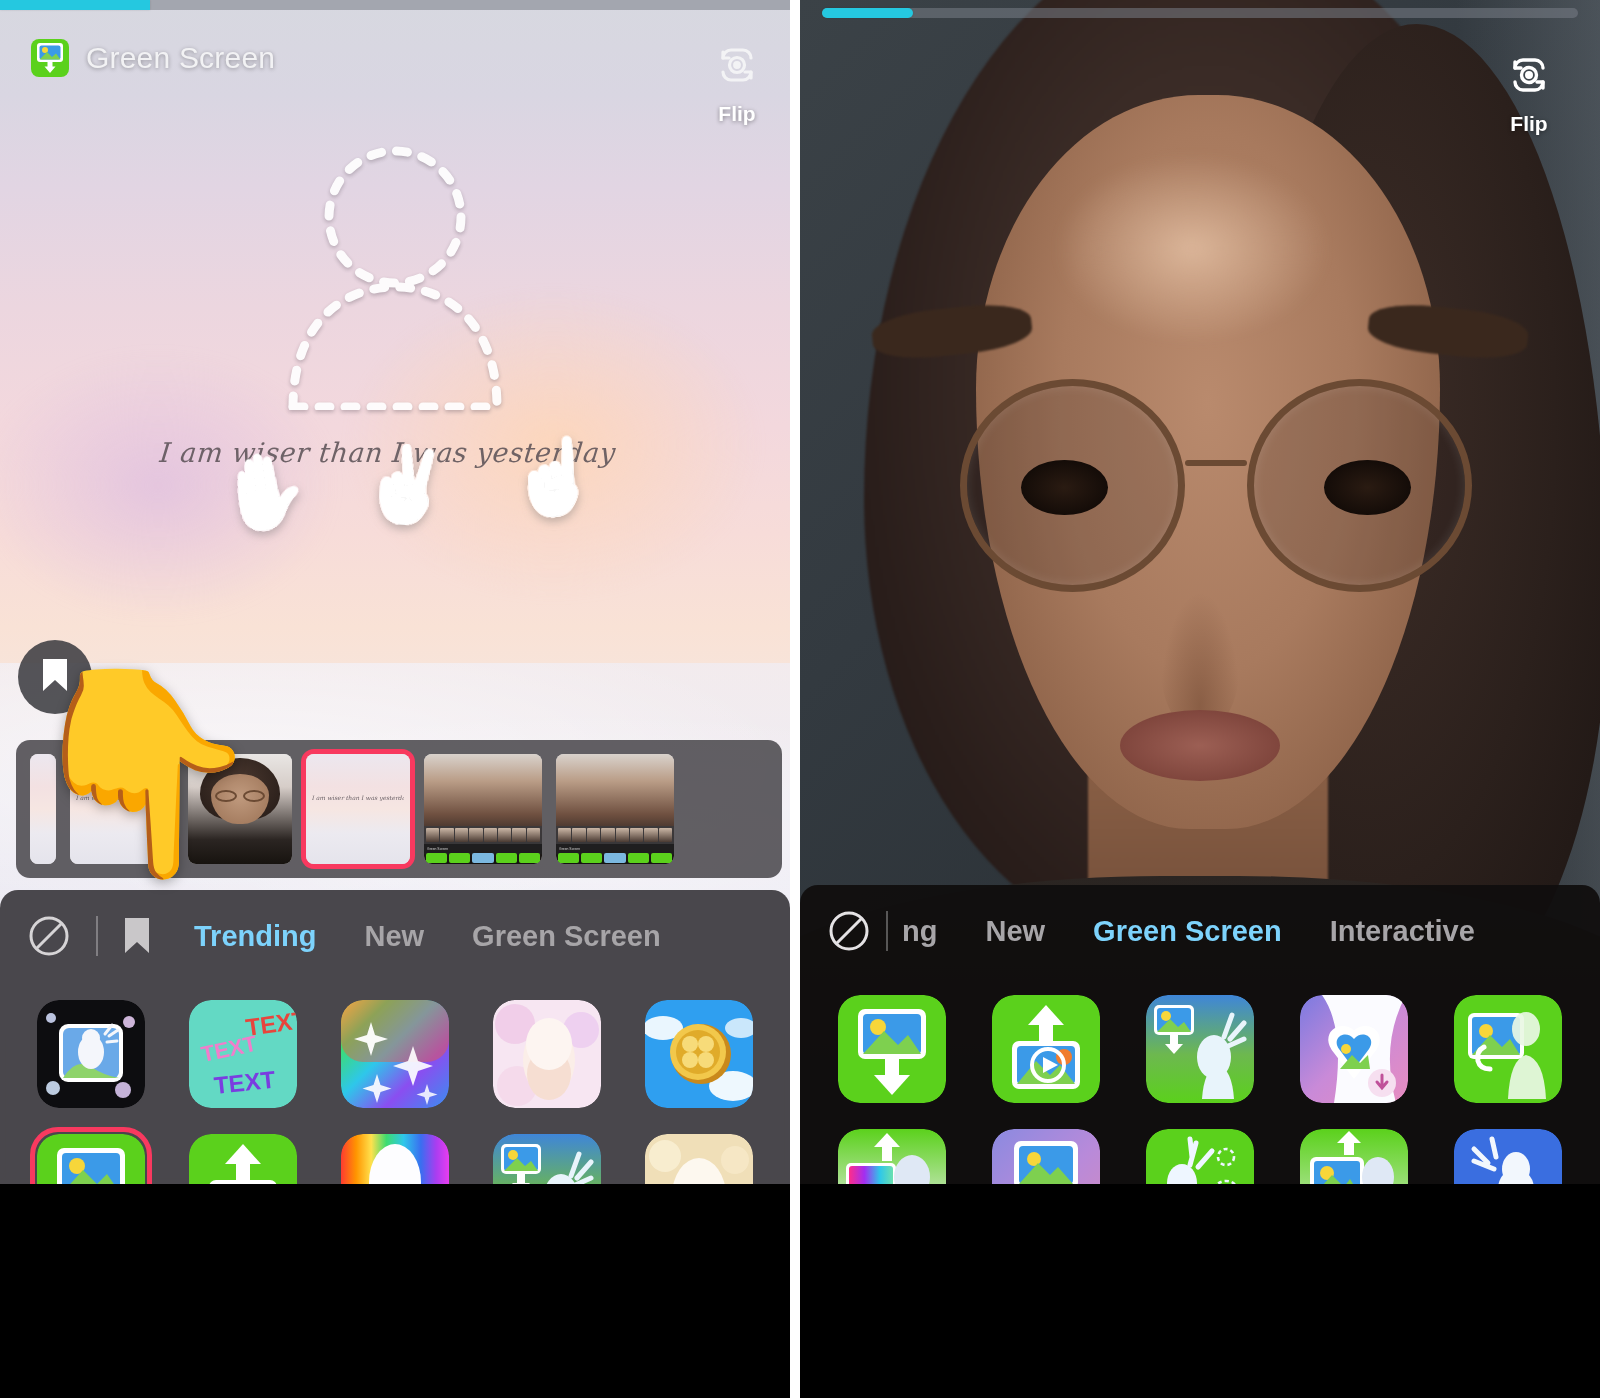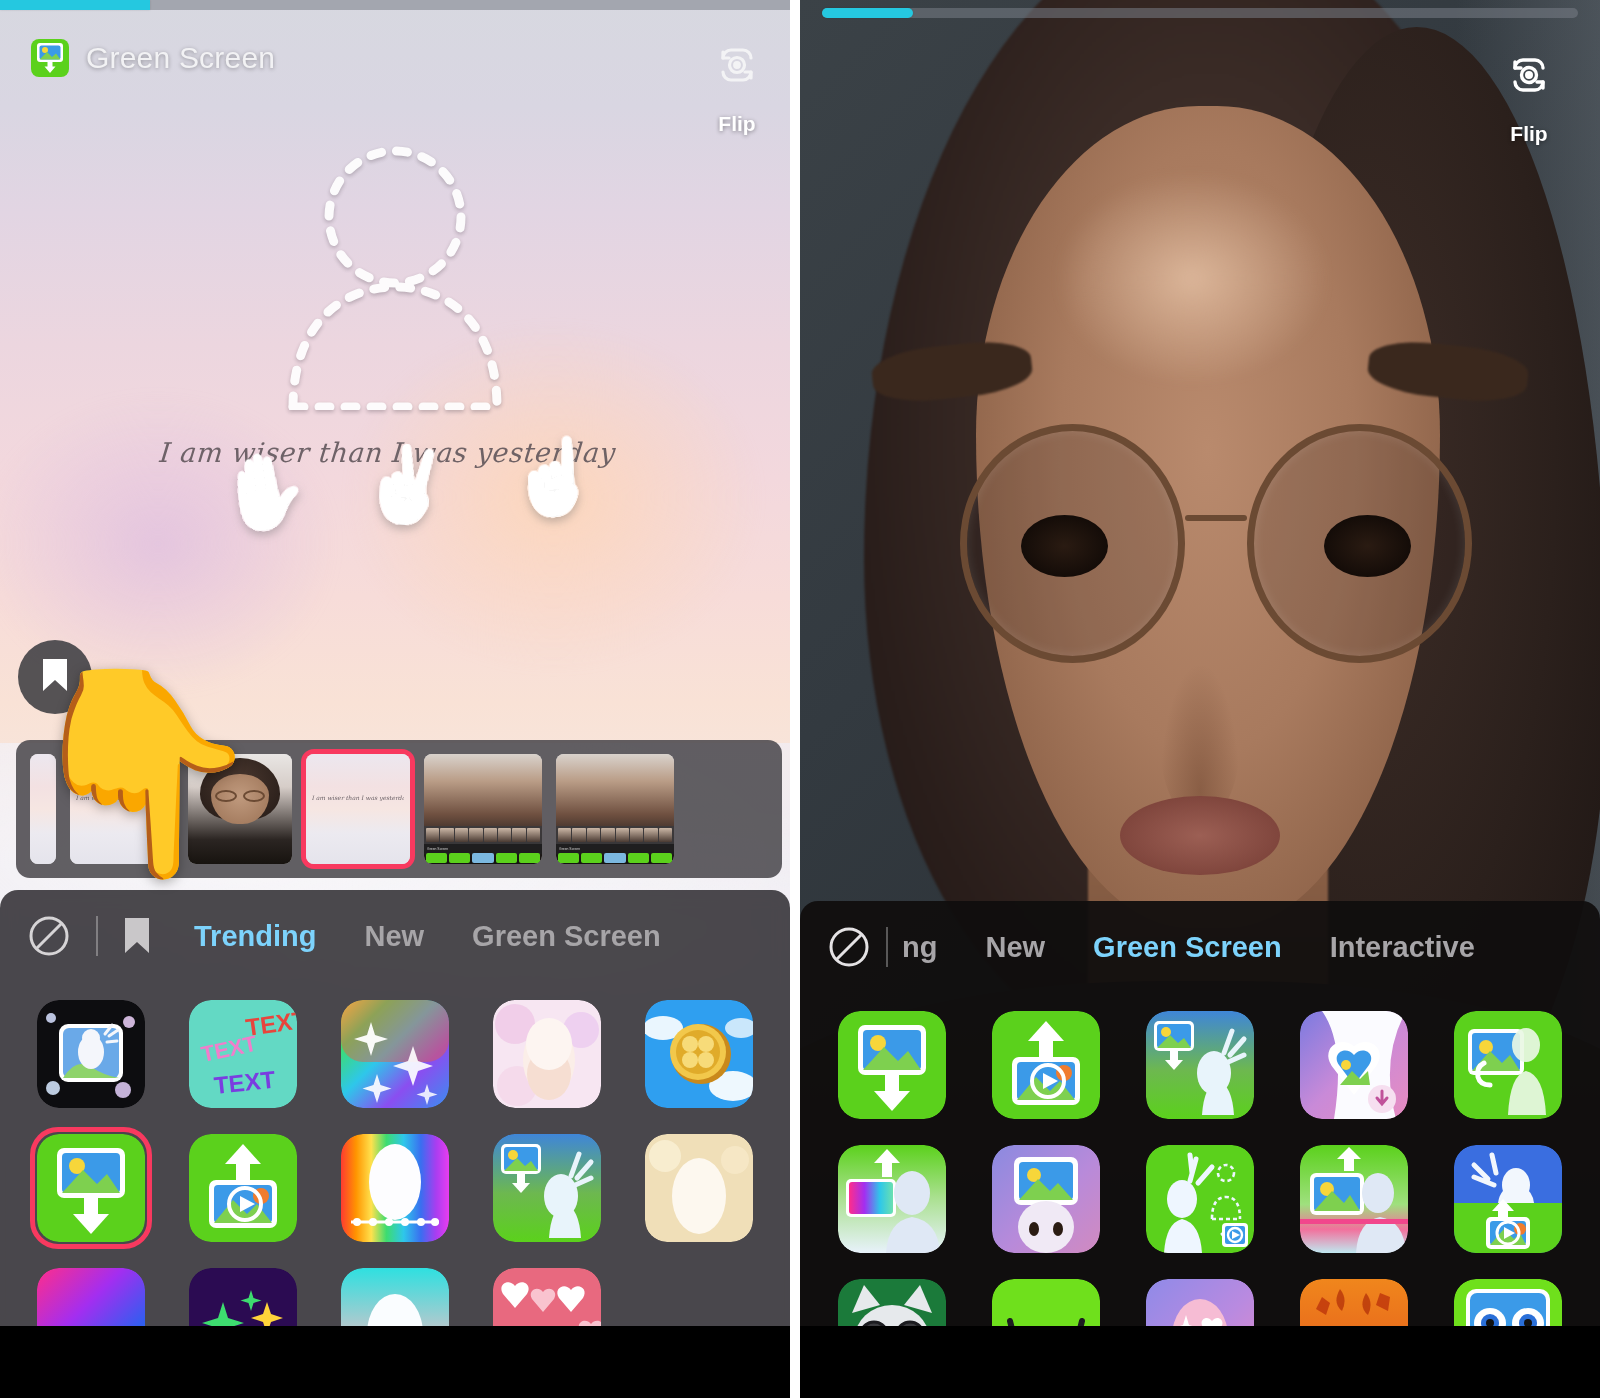--- a/index.html
+++ b/index.html
@@ -5,21 +5,21 @@
   * { box-sizing: border-box; margin: 0; padding: 0; }
   html, body {
     width: 1600px; height: 1398px;
     background: #000;
     font-family: "Liberation Sans", sans-serif;
     overflow: hidden;
   }
   .stage { position: relative; width: 1600px; height: 1398px; display: flex; }
 
   
-  .panel { position: relative; height: 1326px; overflow: hidden; }
+  .panel { position: relative; height: 1184px; overflow: hidden; }
   .panel-left  { width: 790px; }
   .panel-divider { width: 10px; height: 1398px; background: #ffffff; }
   .panel-right { width: 800px; }
 
   
   .bg-sunset {
     position: absolute; inset: 0;
     background:
       linear-gradient(to bottom,
         #d7d8e0 0%,
@@ -155,21 +155,21 @@
     position: absolute; left: 0; right: 0; top: 0;
     display: flex; align-items: flex-start; justify-content: space-between;
     padding: 38px 26px 0 30px;
   }
   .hdr-left { display: flex; align-items: center; gap: 16px; }
   .hdr-title {
     font-size: 30px; font-weight: 500; color: #f2f2f4;
     text-shadow: 0 1px 4px rgba(0,0,0,.35);
     letter-spacing: .2px;
   }
-  .flip-btn { display: flex; flex-direction: column; align-items: center; gap: 16px; }
+  .flip-btn { display: flex; flex-direction: column; align-items: center; gap: 6px; }
   .flip-label { font-size: 21px; font-weight: 600; color: #fff; text-shadow: 0 1px 4px rgba(0,0,0,.4); }
 
   
   .gs-badge { width: 40px; height: 40px; flex: 0 0 auto; }
 
   
   .silhouette { position: absolute; left: 283px; top: 145px; width: 225px; height: 265px; }
 
   
   .script-text {
@@ -273,21 +273,21 @@
     filter: drop-shadow(0 3px 6px rgba(0,0,0,.3));
   }
 
   
   .sheet {
     position: absolute; left: 0; right: 0; bottom: 0; top: 890px;
     border-radius: 18px 18px 0 0;
     overflow: hidden;
   }
   .sheet.left-sheet  { background: rgba(60,58,62,.93); backdrop-filter: blur(8px); }
-  .sheet.right-sheet { background: rgba(16,14,14,.94); top: 885px; margin-top: 16px; }
+  .sheet.right-sheet { background: rgba(16,14,14,.94); top: 885px; }
 
   .tabbar {
     height: 92px; display: flex; align-items: center; gap: 0;
     padding: 0 26px;
     white-space: nowrap;
   }
   .tabbar.scrolled { padding-left: 26px; }
   .tab-icon-btn { flex: 0 0 auto; display:flex; align-items:center; justify-content:center; }
   .tab-sep { flex: 0 0 auto; width: 2px; height: 40px; background: rgba(255,255,255,.3); margin: 0 24px; }
   .tab-item {

